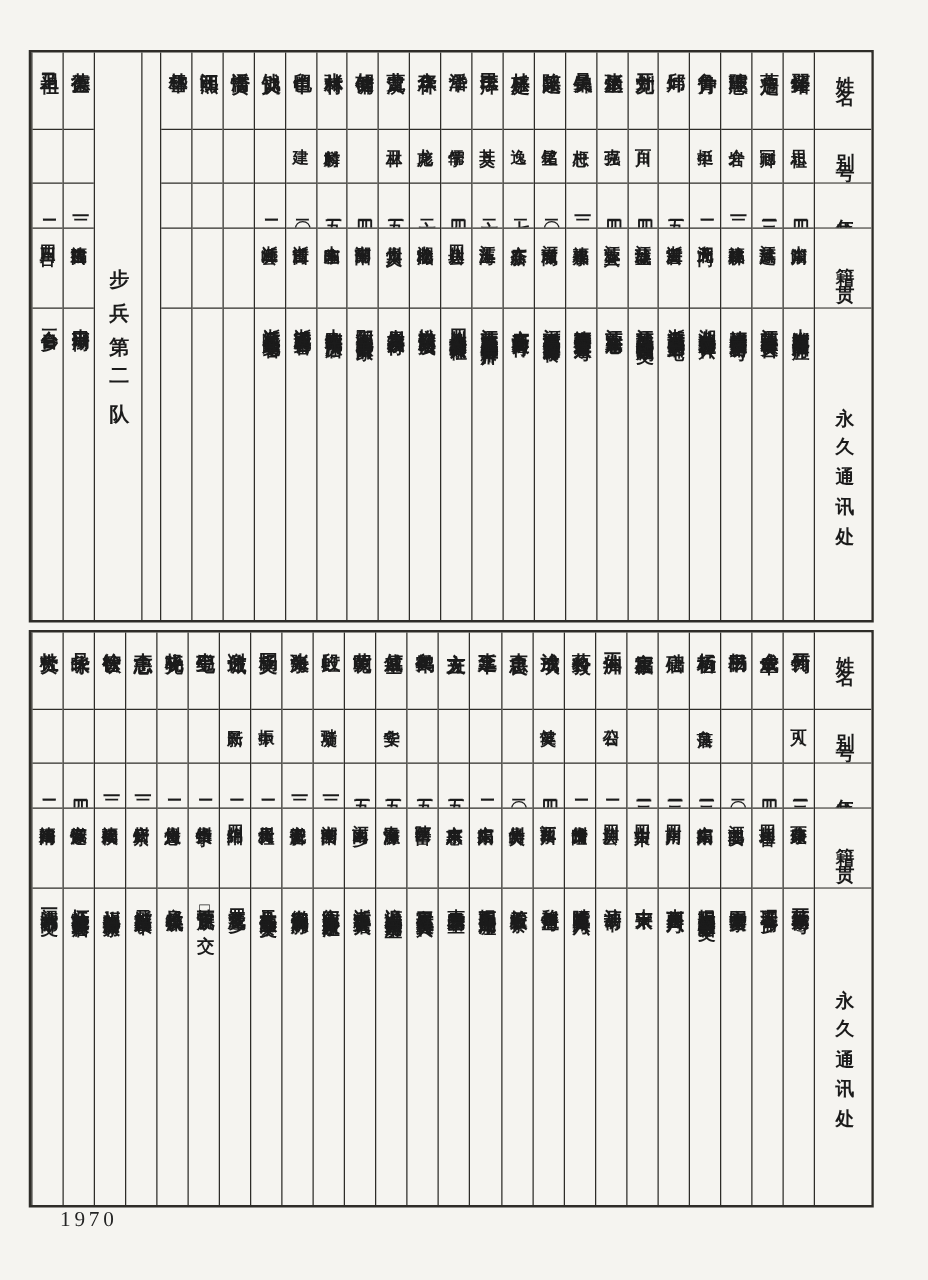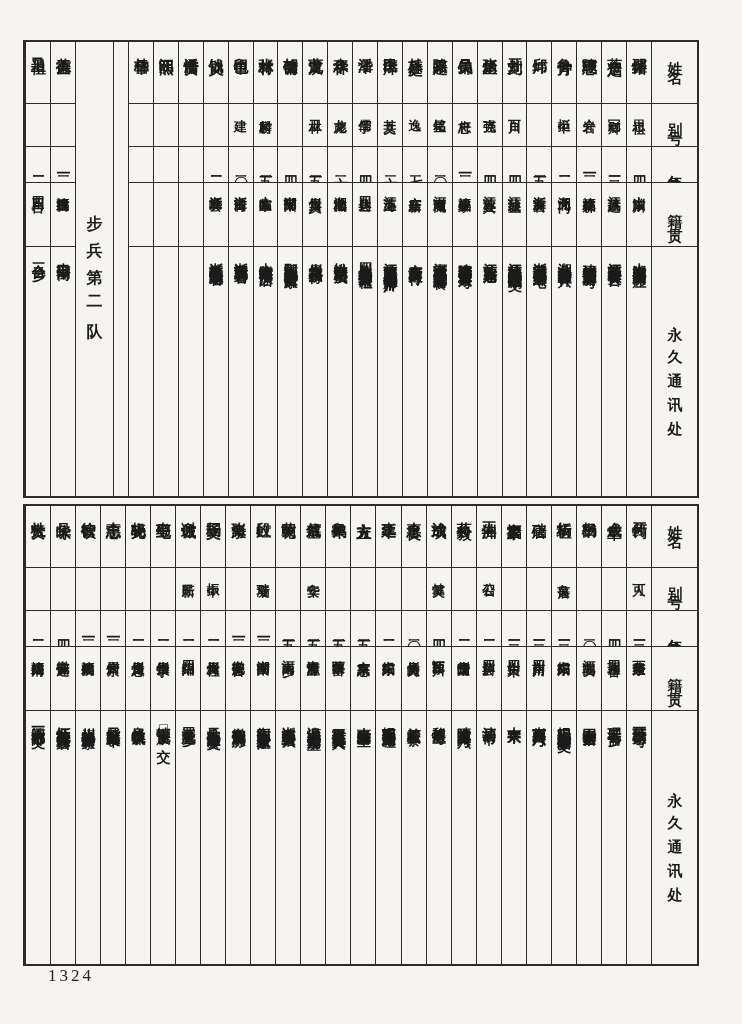--- a/index.html
+++ b/index.html
@@ -943,14 +943,14 @@
           <span class="v">二二</span>
         </div>
         <div class="cell r-native">
           <span class="v">福建闽清</span>
         </div>
         <div class="cell r-addr">
           <span class="v">闽清十一都邮交</span>
         </div>
       </div>
     </div>
-  <div class="page-number">1324</div>
+  <div class="page-number">1970</div>
 </div>
 
 </body></html>

